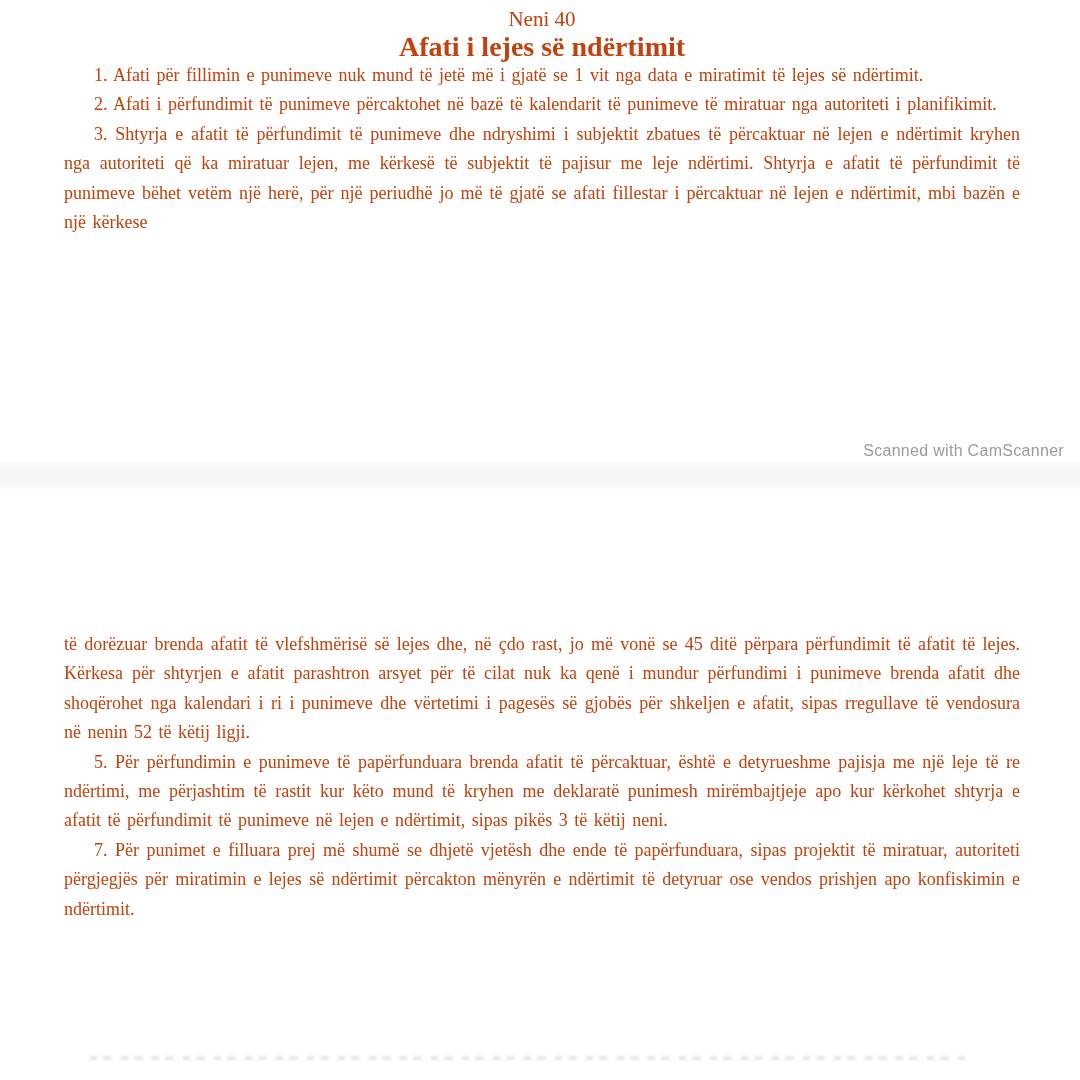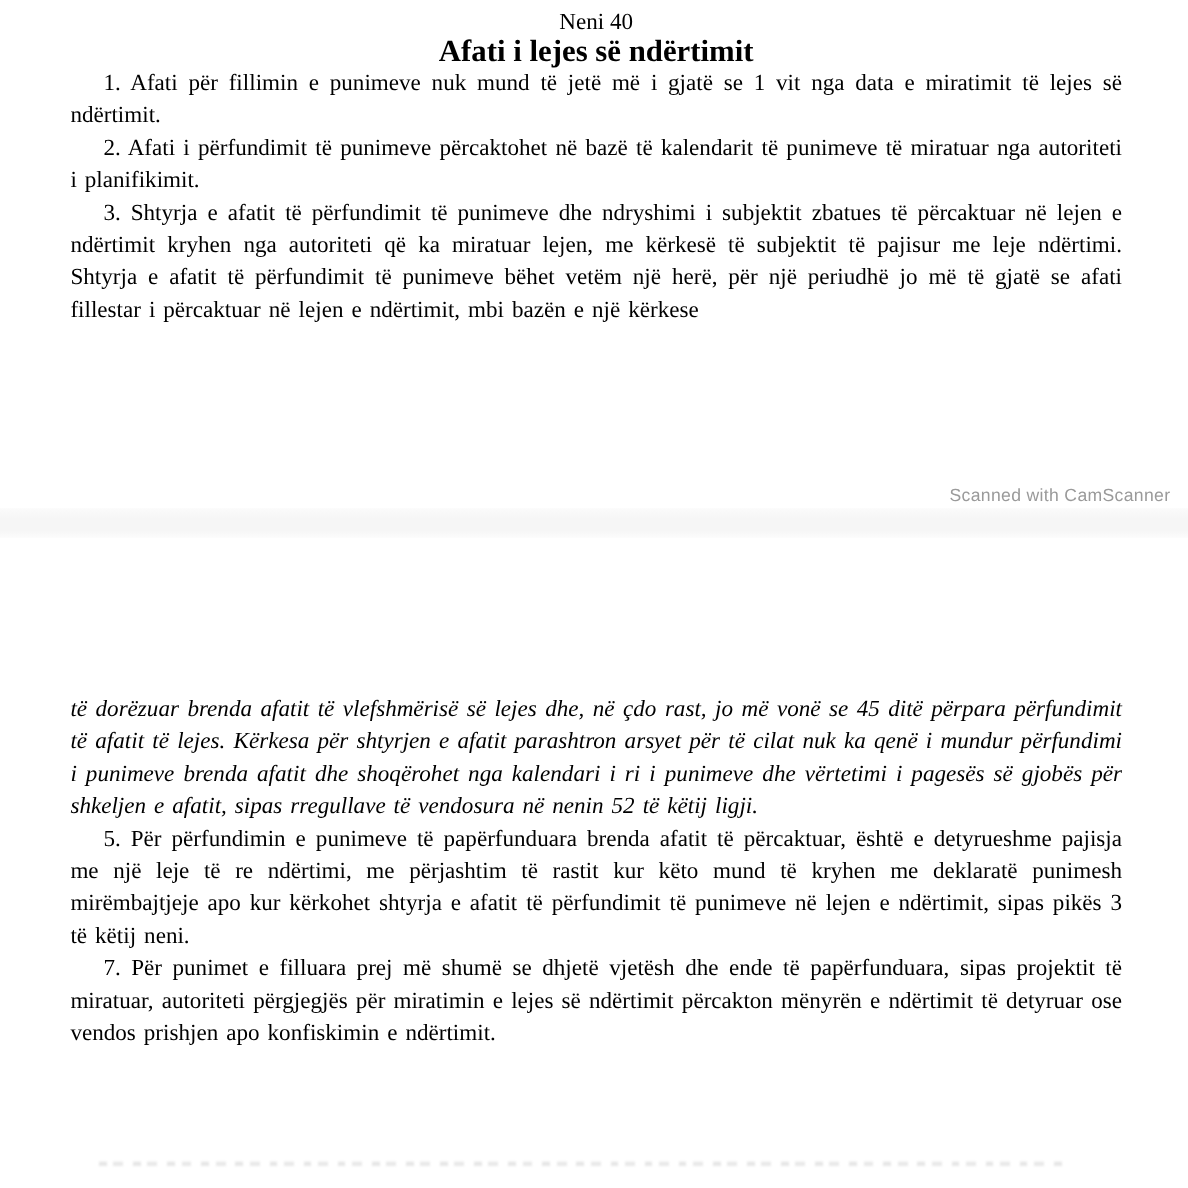--- a/index.html
+++ b/index.html
@@ -10,21 +10,21 @@
   .page {
     position: relative;
     width: 1080px;
     height: 1080px;
     background: #ffffff;
     overflow: hidden;
     font-family: "Liberation Serif", "DejaVu Serif", serif;
   }
   
   .scan-text {
-    color: #000000;
+    color: #c2410c;
     filter: blur(0.35px);
   }
   
   .doc-top {
     position: absolute;
     top: 6px;
     left: 64px;
     width: 956px;
   }
   .article-number {
@@ -35,29 +35,28 @@
   }
   .article-title {
     text-align: center;
     font-size: 28px;
     font-weight: 700;
     line-height: 28px;
     margin: 0;
   }
   .para {
     margin: 0;
-    font-size: 21px;
+    font-size: 18px;
     line-height: 29.4px;
     text-align: justify;
     text-indent: 30px;
     word-spacing: 2px;
   }
   .para.no-indent {
     text-indent: 0;
-    font-style: italic;
   }
   
   .watermark {
     position: absolute;
     top: 442px;
     right: 16px;
     font-family: "Liberation Sans", "DejaVu Sans", sans-serif;
     font-size: 16px;
     color: #9a9a9a;
     letter-spacing: 0.3px;

